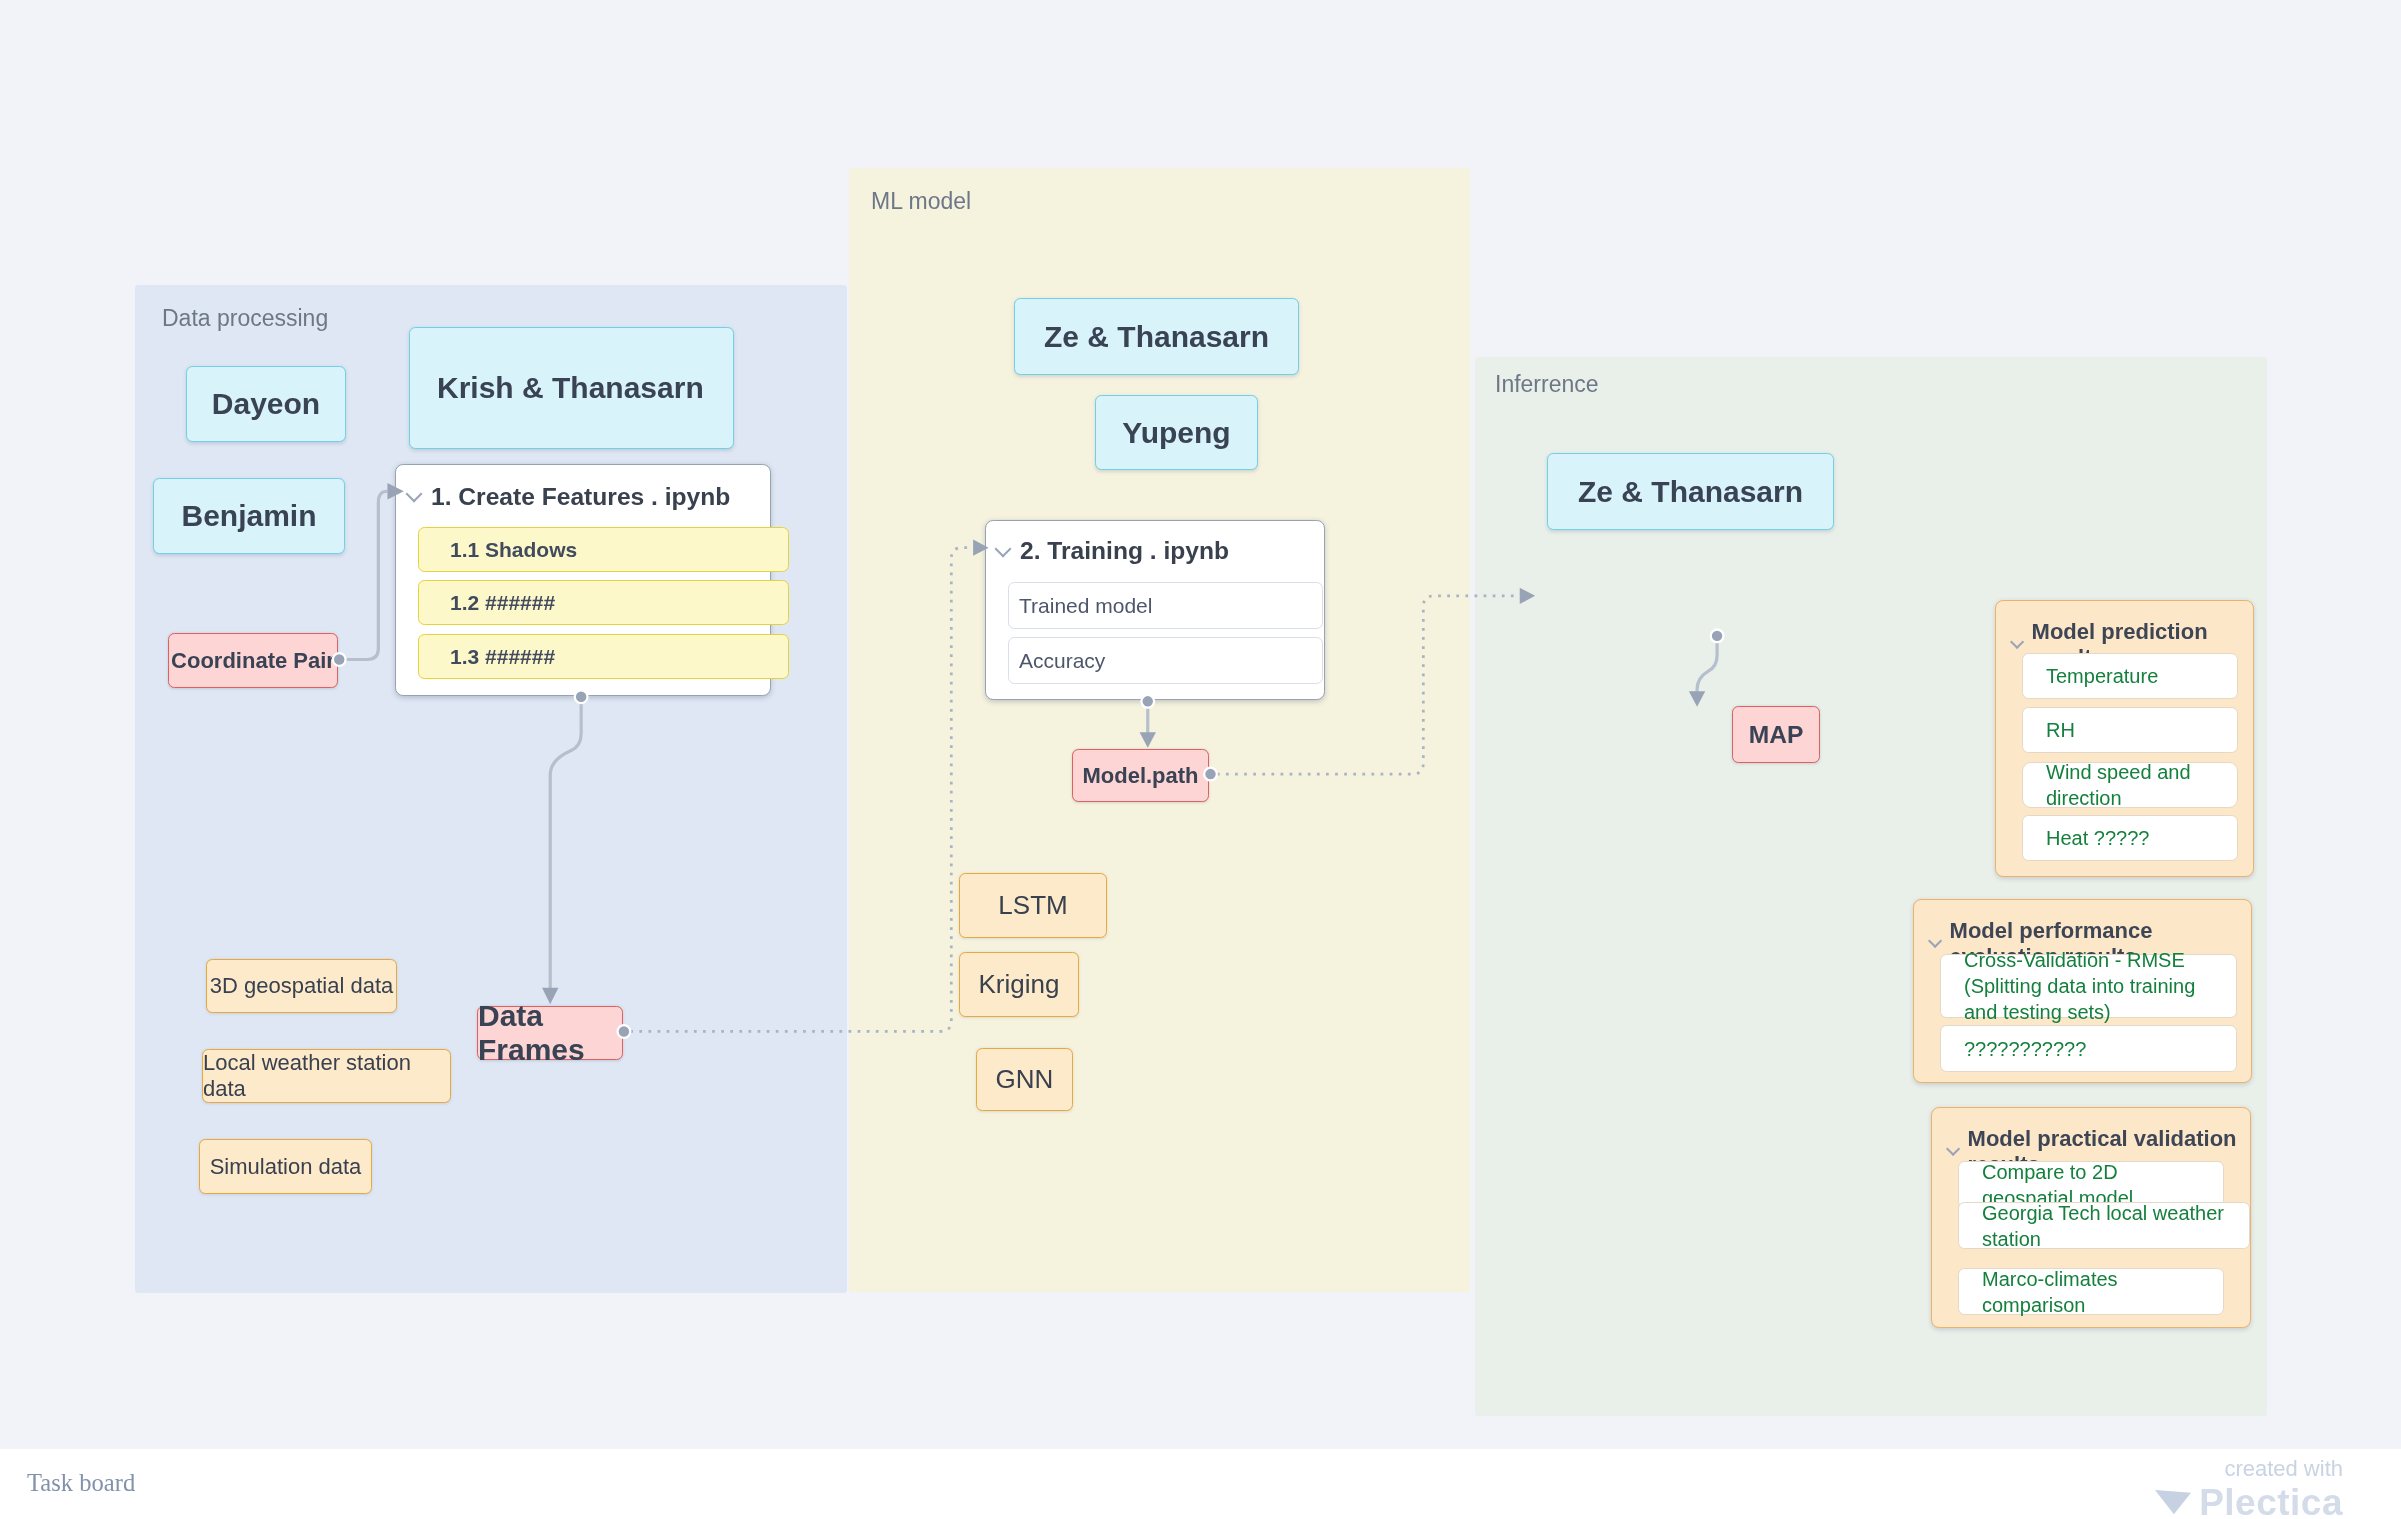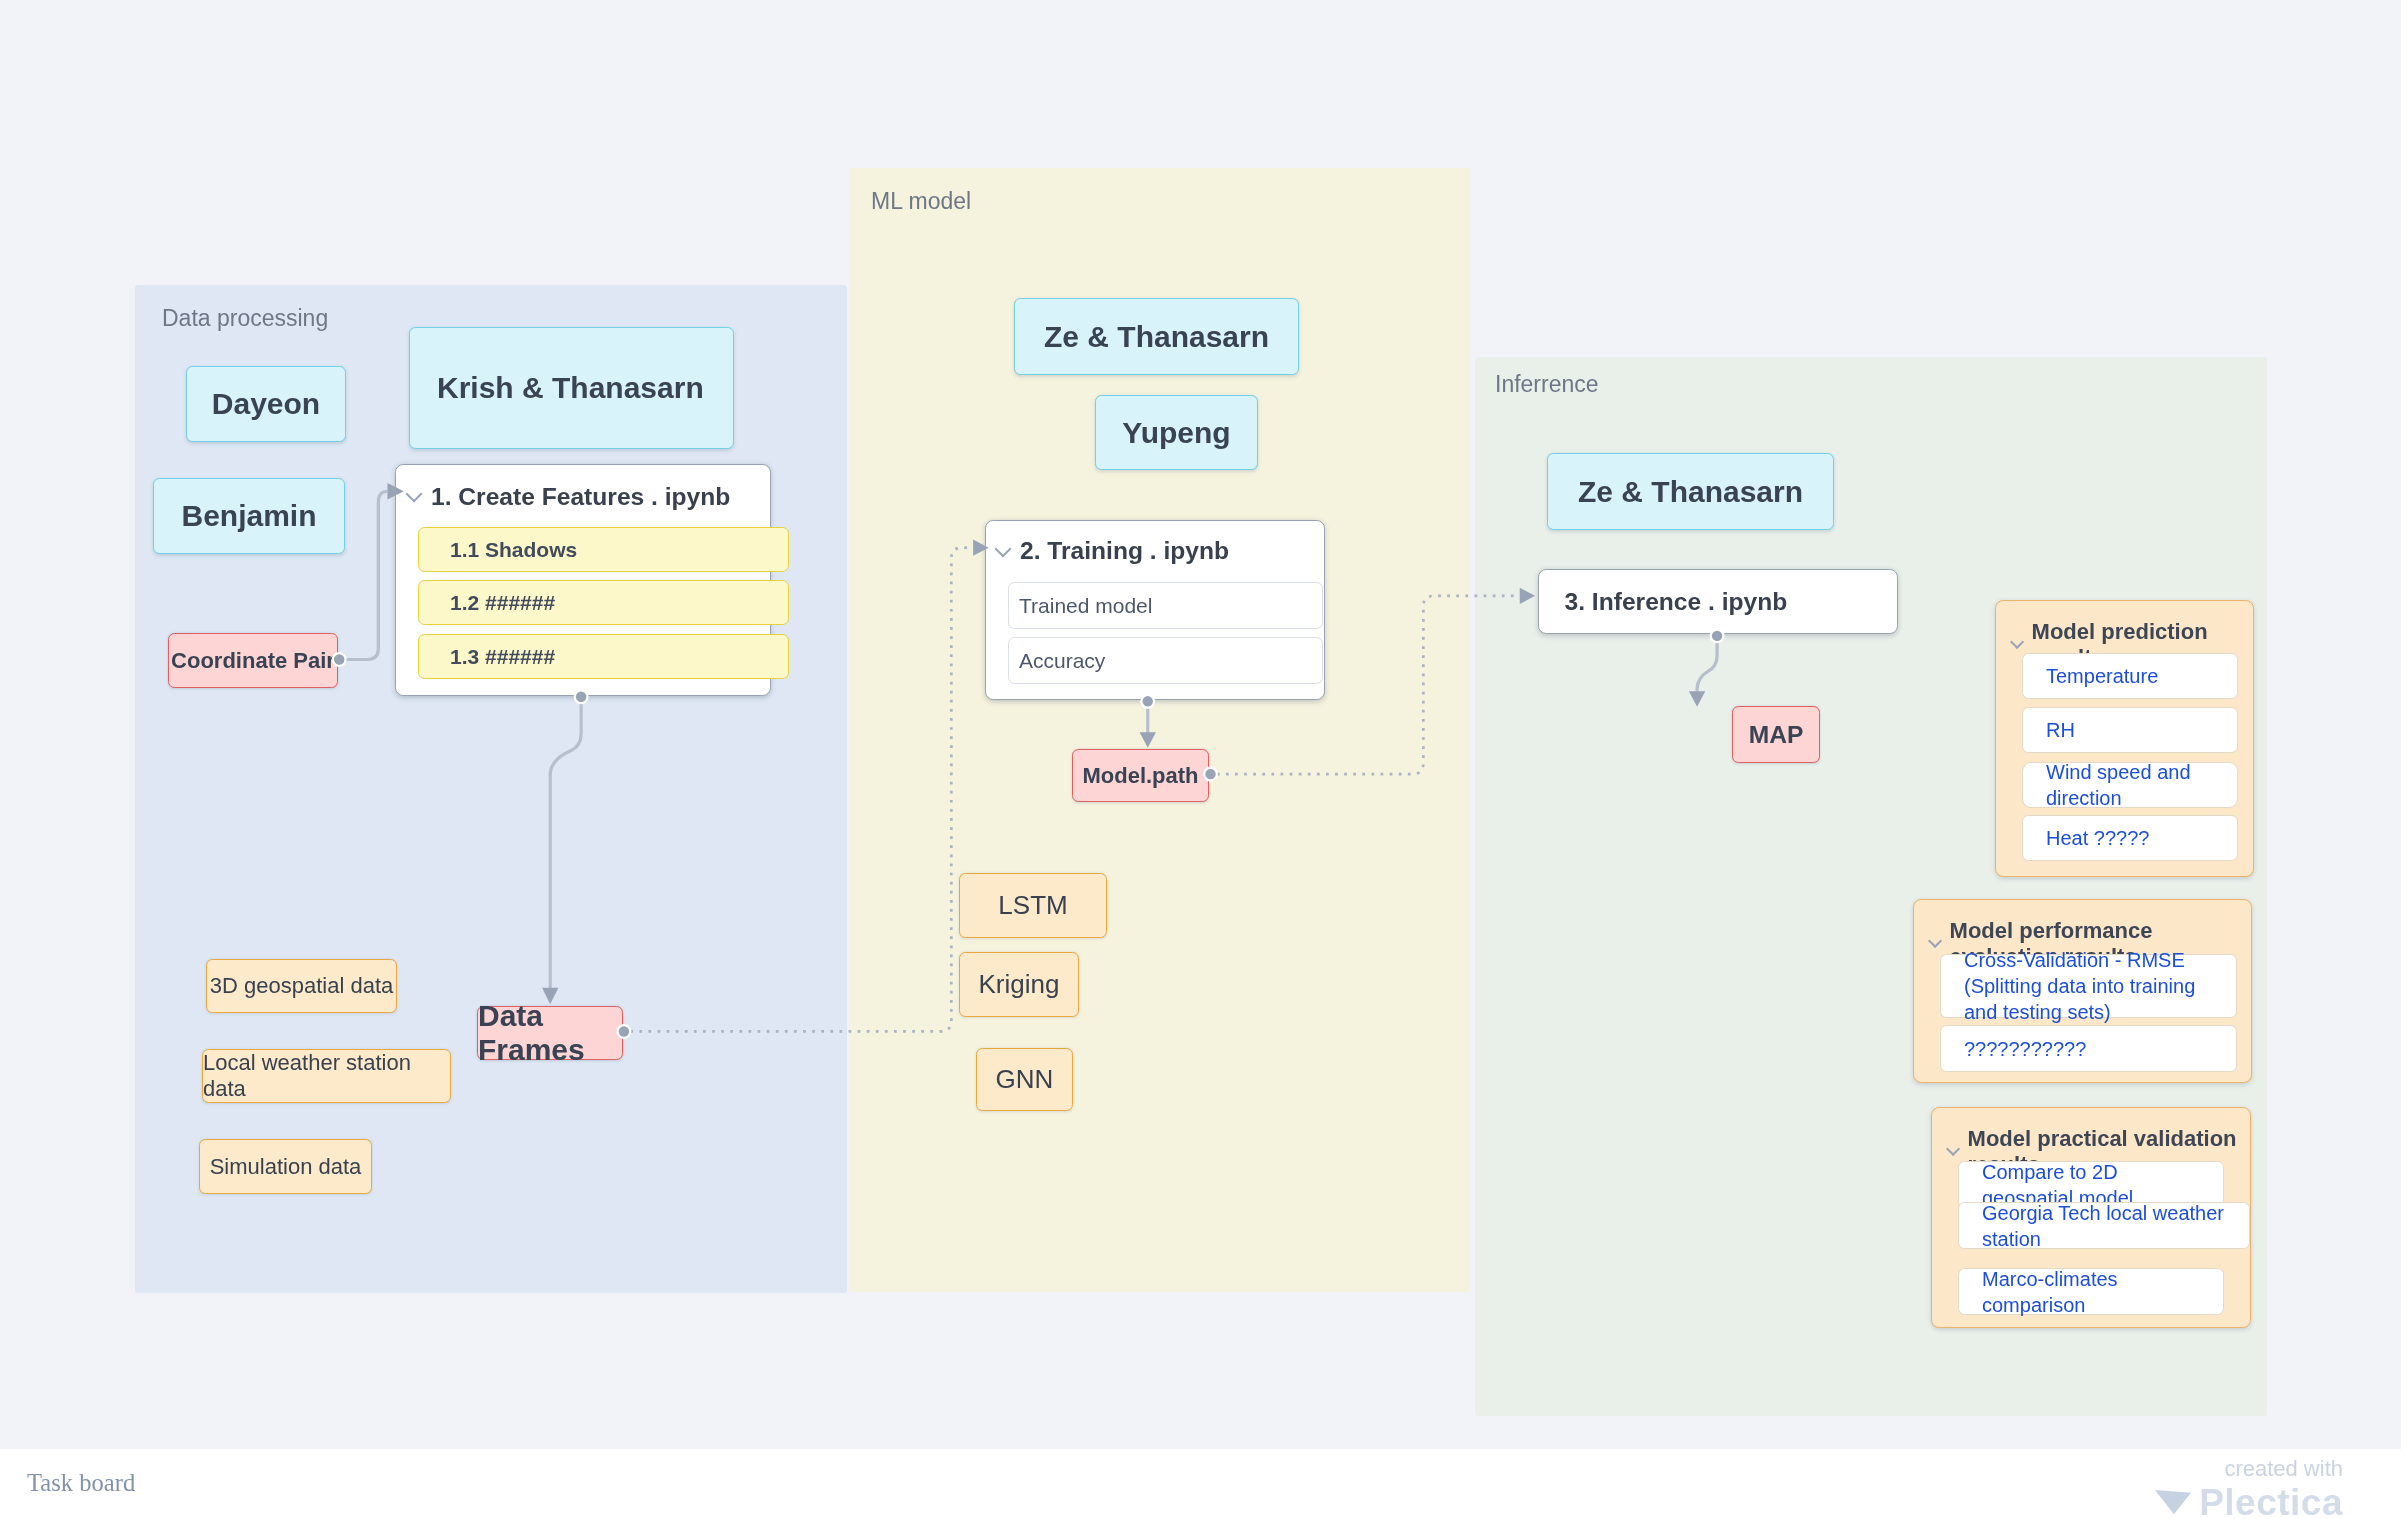--- a/index.html
+++ b/index.html
@@ -31,21 +31,21 @@
   .obox{position:absolute;background:#fdeacb;border:1.8px solid #e9a83f;border-radius:6.4px;
         display:flex;align-items:center;justify-content:center;font-size:22px;color:#39414f;
         box-shadow:0 0.9px 2.7px rgba(70,90,120,.15);}
   .obox.big{font-size:26px;}
   .panel{position:absolute;background:#fce7c9;border:1.8px solid #ecb269;border-radius:8.2px;
          box-shadow:0 1.8px 4.5px rgba(70,90,120,.2);}
   .phead{position:absolute;left:16.4px;top:18px;display:flex;align-items:center;gap:9px;
          font-size:22px;font-weight:bold;color:#3e4656;}
   .pcard{position:absolute;background:#ffffff;border:1.4px solid #e4d9c6;border-radius:6.4px;
          display:flex;align-items:center;padding-left:23px;padding-right:11px;font-size:20px;
-         color:#1d4ed8;line-height:1.3;}
+         color:#15803d;line-height:1.3;}
   #footer{position:absolute;left:0;top:1449px;width:2401px;height:71px;background:#ffffff;}
   #task-board{position:absolute;left:27px;top:20px;font-family:"Liberation Serif",serif;
               font-size:24.6px;color:#8292ab;}
   #brandblock{position:absolute;right:58px;top:7.3px;text-align:right;}
   #createdwith{font-size:22px;color:#c9d3e2;margin-bottom:0px;}
   #brandrow{display:flex;align-items:center;gap:8.2px;justify-content:flex-end;}
   #brandname{font-size:37px;font-weight:bold;color:#d4dce9;letter-spacing:0.5px;}
   svg.wires{position:absolute;left:0;top:0;pointer-events:none;}
 </style>
 </head>
@@ -81,23 +81,20 @@
 
   <div class="wbox" style="left:985px;top:520px;width:338px;height:178px;">
     <div class="trow" style="margin:16.4px 0 0 11px;">
       <div class="chev"></div>
       <div class="wtitle">2. Training . ipynb</div>
     </div>
   </div>
   <div class="scard" style="left:1008px;top:582px;width:303px;height:45px;">Trained model</div>
   <div class="scard" style="left:1008px;top:637px;width:303px;height:45px;">Accuracy</div>
 
-  <div class="wbox" style="left:1538px;top:569px;width:360px;height:65px;display:flex;align-items:center;padding-left:25.5px;box-sizing:border-box;">
-    <div class="wtitle">3. Inference . ipynb</div>
-  </div>
 
   <div class="pink" style="left:168px;top:633px;width:168px;height:53px;">Coordinate Pair</div>
   <div class="pink" style="left:477px;top:1006px;width:144px;height:52px;font-size:30px;">Data Frames</div>
   <div class="pink" style="left:1072px;top:749px;width:135px;height:51px;">Model.path</div>
   <div class="pink" style="left:1732px;top:706px;width:86px;height:55px;font-size:24.6px;">MAP</div>
 
   <div class="obox" style="left:206px;top:959px;width:189px;height:52px;">3D geospatial data</div>
   <div class="obox" style="left:202px;top:1049px;width:247px;height:52px;">Local weather station data</div>
   <div class="obox" style="left:199px;top:1139px;width:171px;height:53px;">Simulation data</div>
 

